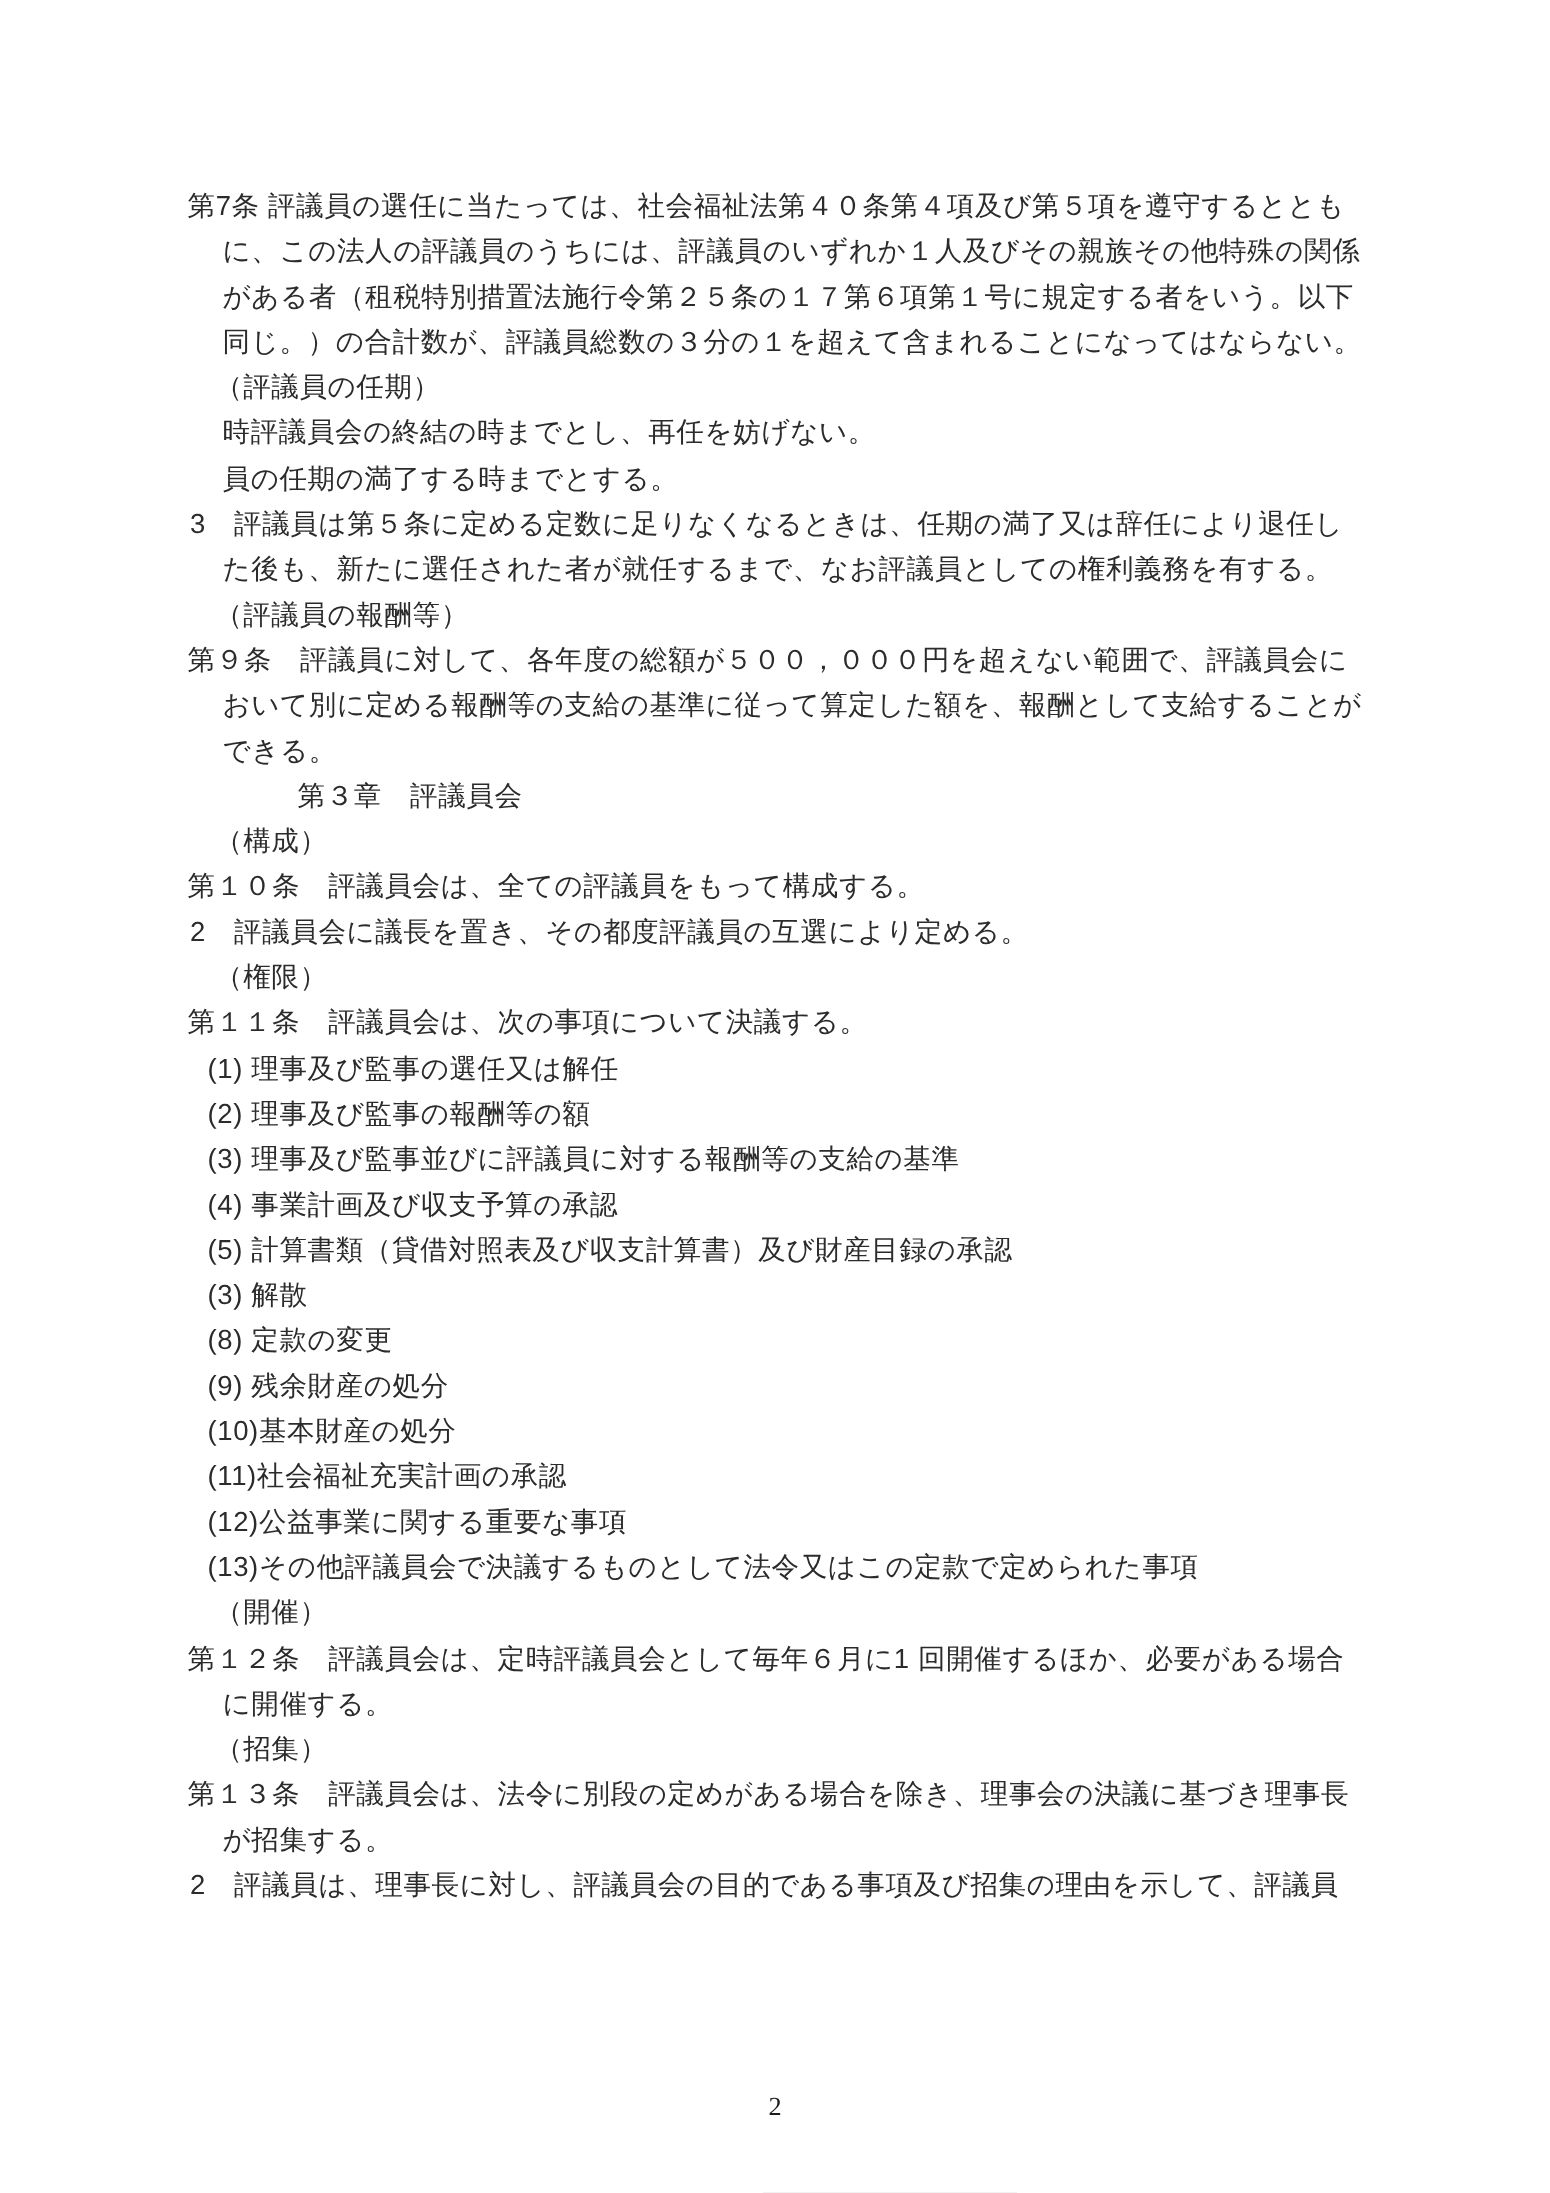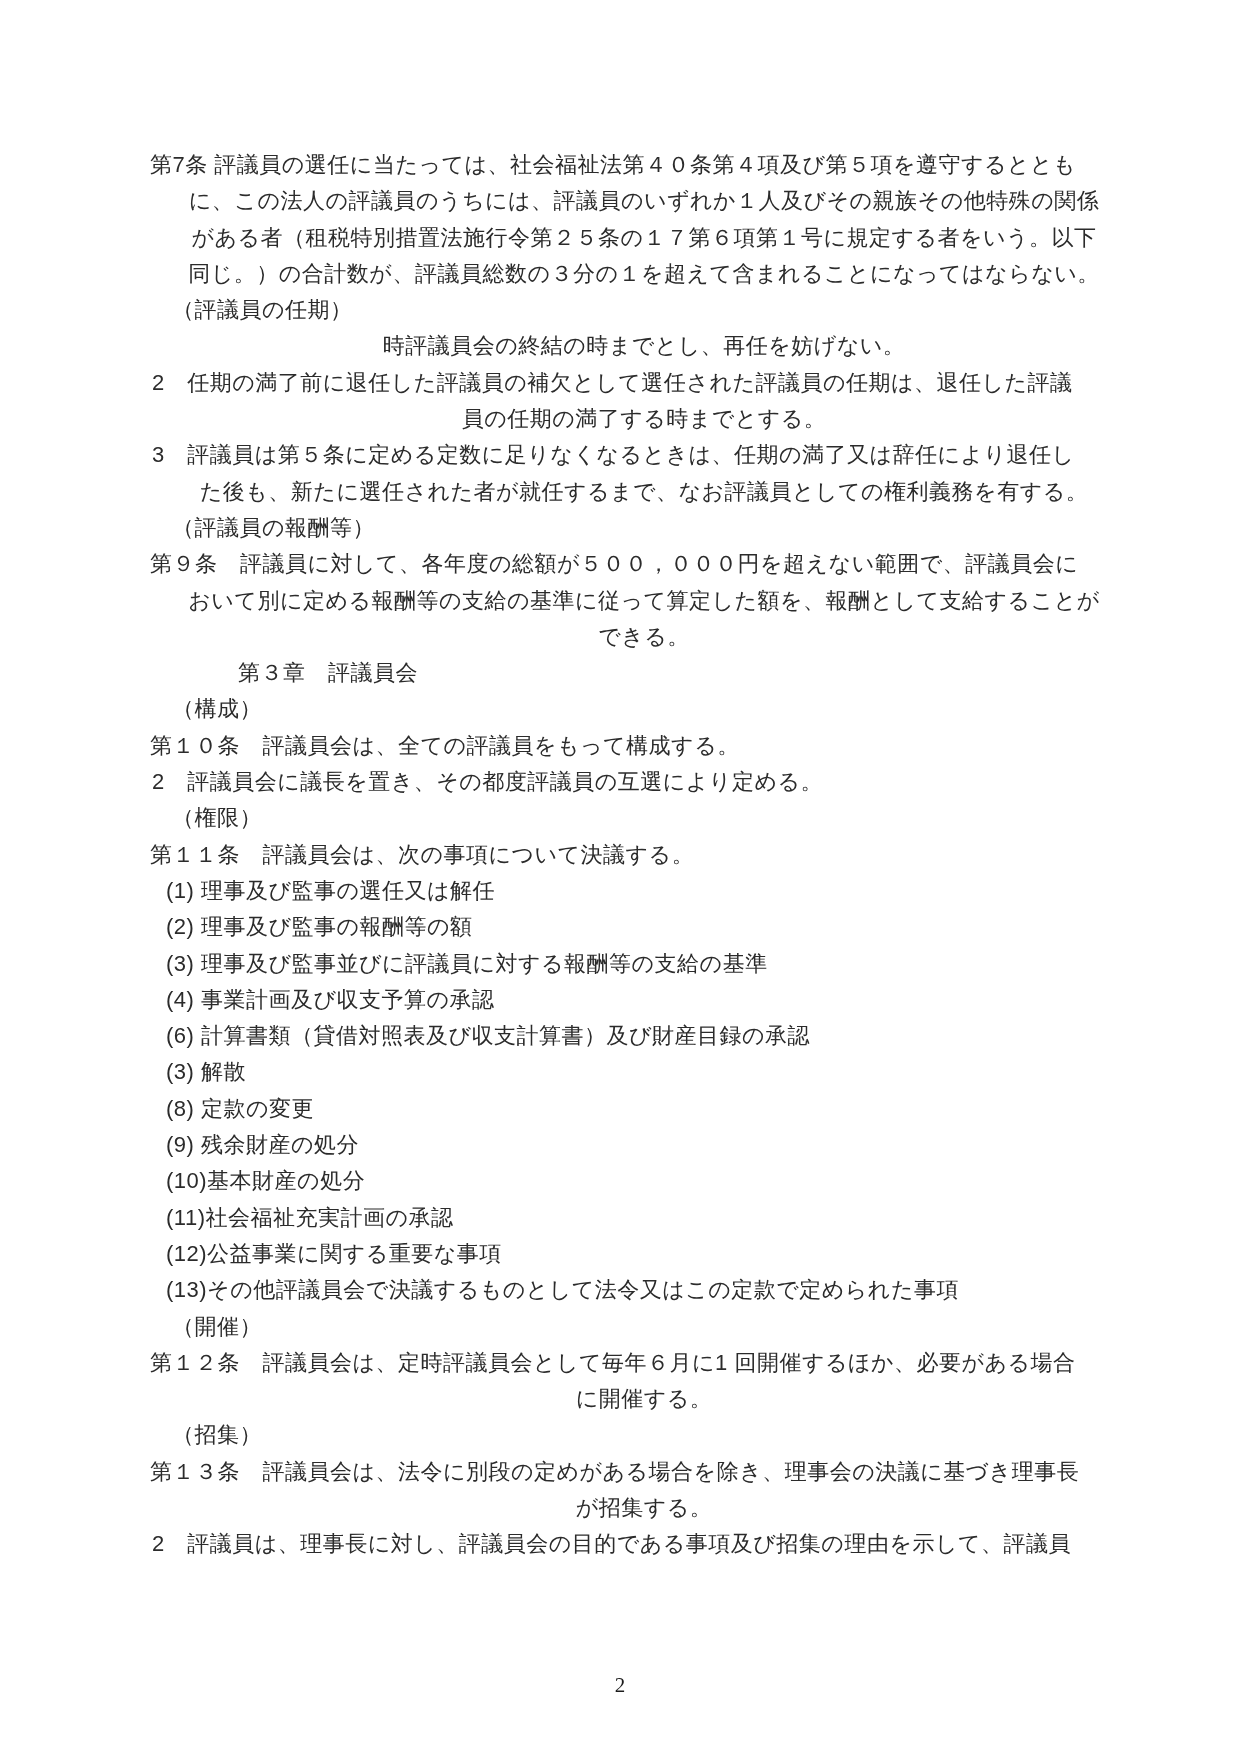--- a/index.html
+++ b/index.html
@@ -26,21 +26,21 @@
   .line {
     height: 36.3px;
     line-height: 36.3px;
     font-size: 22px;
     letter-spacing: 0.5px;
     color: #2b2b2b;
     white-space: pre;
   }
   .line.article { padding-left: 0; }
   .line.para    { padding-left: 2px; }
-  .line.cont    { padding-left: 28px; text-align: center; }
+  .line.cont    { padding-left: 28px; }
   .line.header  { padding-left: 22px; }
   .line.item    { padding-left: 16px; }
   .line.chapter { padding-left: 88px; }
   .page-number {
     position: absolute;
     top: 1673px;
     left: 0;
     width: 100%;
     text-align: center;
     font-family: "Liberation Serif", "DejaVu Serif", serif;
@@ -52,39 +52,38 @@
 <body>
 
 <div class="page">
   <div class="doc-body">
       <div class="line article">第7条 評議員の選任に当たっては、社会福祉法第４０条第４項及び第５項を遵守するととも</div>
       <div class="line cont">に、この法人の評議員のうちには、評議員のいずれか１人及びその親族その他特殊の関係</div>
       <div class="line cont">がある者（租税特別措置法施行令第２５条の１７第６項第１号に規定する者をいう。以下</div>
       <div class="line cont">同じ。）の合計数が、評議員総数の３分の１を超えて含まれることになってはならない。</div>
       <div class="line header">（評議員の任期）</div>
       <div class="line cont">時評議員会の終結の時までとし、再任を妨げない。</div>
-      <div class="line para">2　任期の満了前に退任した評議員の補欠として選任された評議員の任期は、退任した評議</div>
       <div class="line cont">員の任期の満了する時までとする。</div>
       <div class="line para">3　評議員は第５条に定める定数に足りなくなるときは、任期の満了又は辞任により退任し</div>
       <div class="line cont">た後も、新たに選任された者が就任するまで、なお評議員としての権利義務を有する。</div>
       <div class="line header">（評議員の報酬等）</div>
       <div class="line article">第９条　評議員に対して、各年度の総額が５００，０００円を超えない範囲で、評議員会に</div>
       <div class="line cont">おいて別に定める報酬等の支給の基準に従って算定した額を、報酬として支給することが</div>
       <div class="line cont">できる。</div>
       <div class="line chapter">第３章　評議員会</div>
       <div class="line header">（構成）</div>
       <div class="line article">第１０条　評議員会は、全ての評議員をもって構成する。</div>
       <div class="line para">2　評議員会に議長を置き、その都度評議員の互選により定める。</div>
       <div class="line header">（権限）</div>
       <div class="line article">第１１条　評議員会は、次の事項について決議する。</div>
       <div class="line item">(1) 理事及び監事の選任又は解任</div>
       <div class="line item">(2) 理事及び監事の報酬等の額</div>
       <div class="line item">(3) 理事及び監事並びに評議員に対する報酬等の支給の基準</div>
       <div class="line item">(4) 事業計画及び収支予算の承認</div>
-      <div class="line item">(6) 計算書類（貸借対照表及び収支計算書）及び財産目録の承認</div>
+      <div class="line item">(5) 計算書類（貸借対照表及び収支計算書）及び財産目録の承認</div>
       <div class="line item">(3) 解散</div>
       <div class="line item">(8) 定款の変更</div>
       <div class="line item">(9) 残余財産の処分</div>
       <div class="line item">(10)基本財産の処分</div>
       <div class="line item">(11)社会福祉充実計画の承認</div>
       <div class="line item">(12)公益事業に関する重要な事項</div>
       <div class="line item">(13)その他評議員会で決議するものとして法令又はこの定款で定められた事項</div>
       <div class="line header">（開催）</div>
       <div class="line article">第１２条　評議員会は、定時評議員会として毎年６月に1 回開催するほか、必要がある場合</div>
       <div class="line cont">に開催する。</div>

